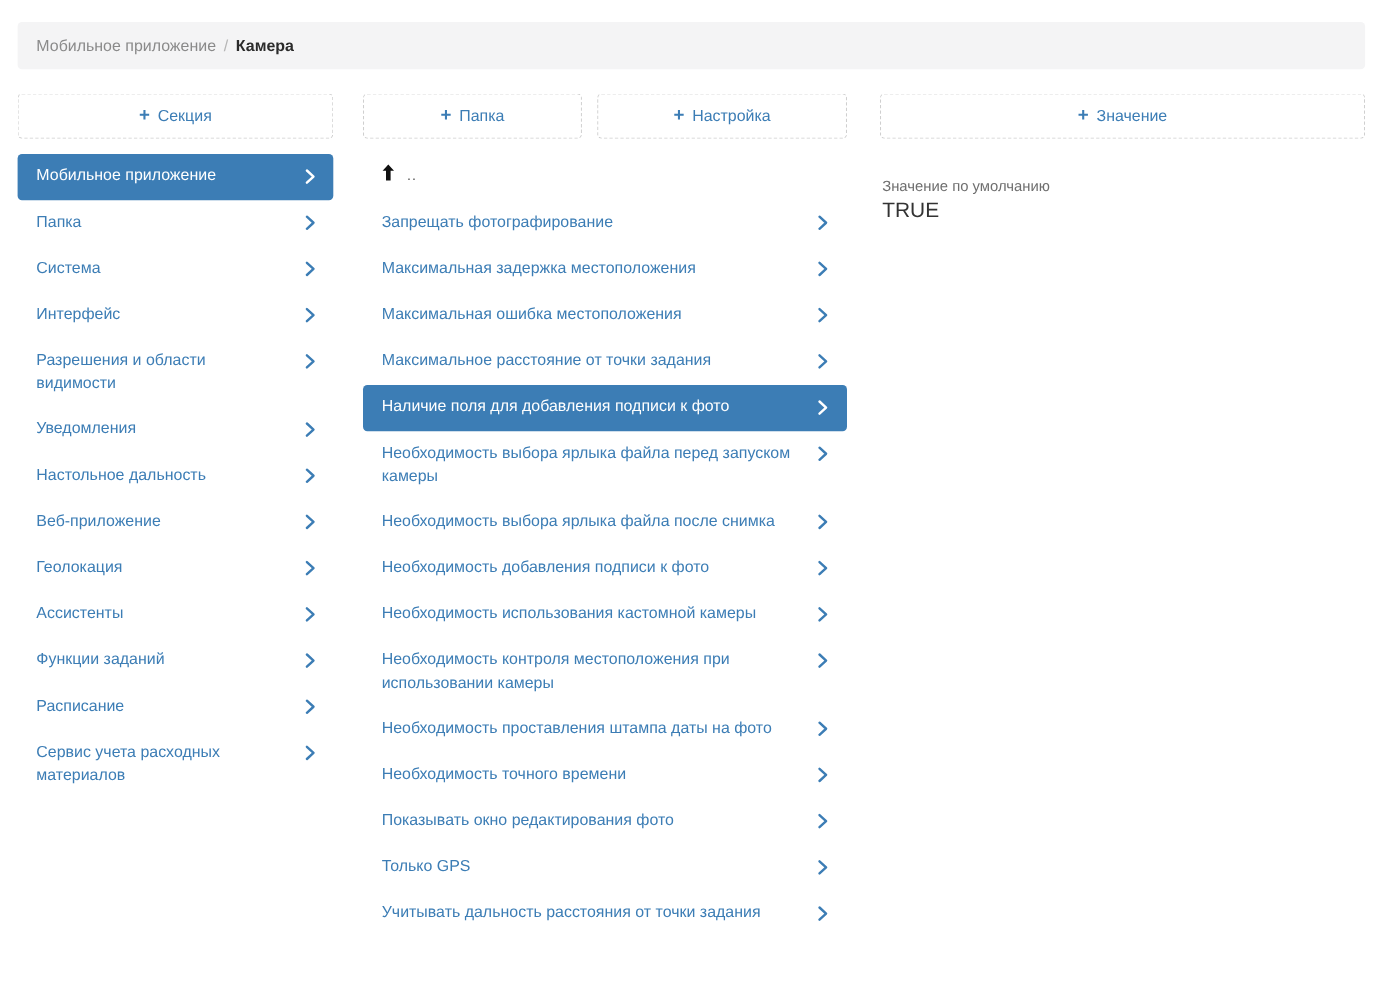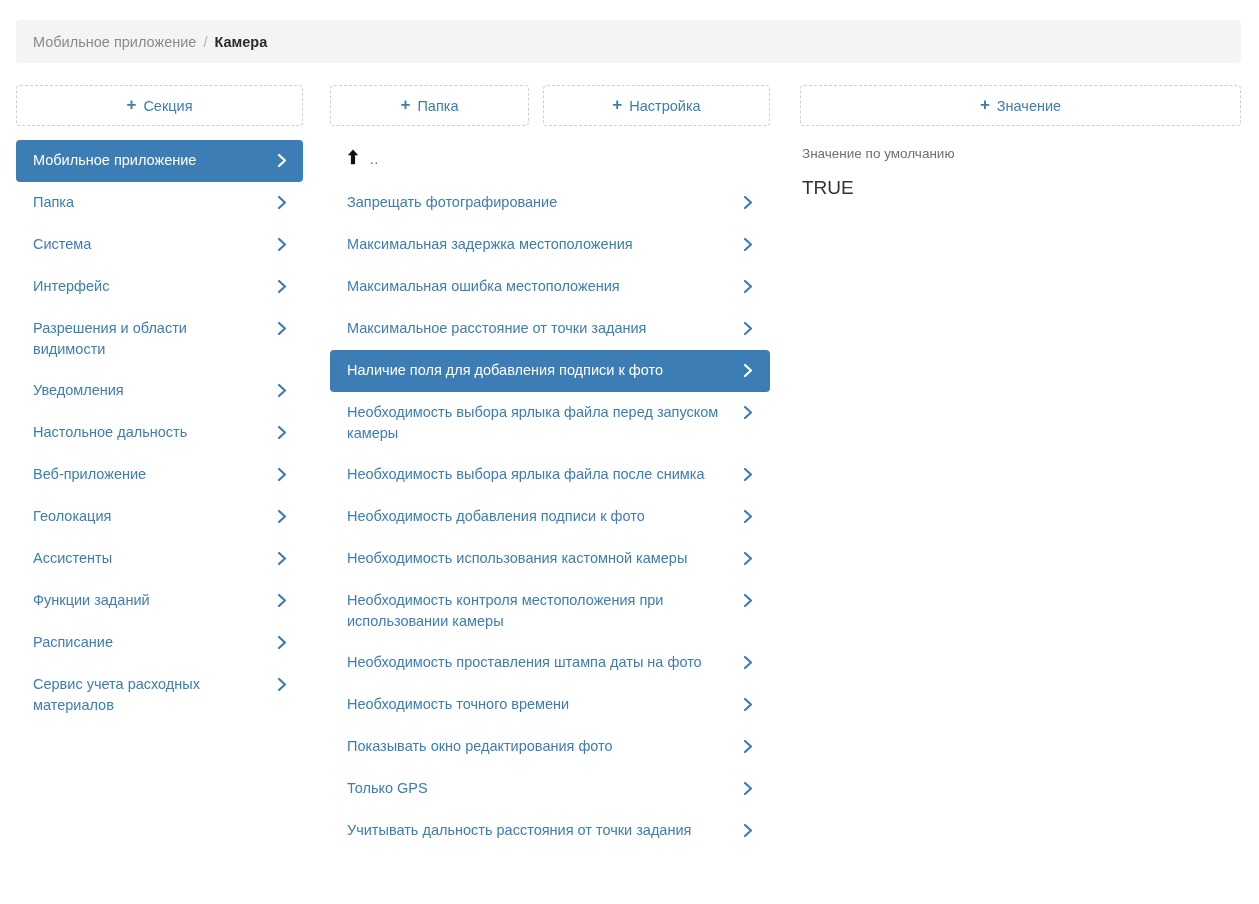--- a/index.html
+++ b/index.html
@@ -154,34 +154,34 @@
     font-size: 13px;
     letter-spacing: 1px;
     position: relative;
     top: 2px;
   }
 
   
   .value-block {
     position: absolute;
     left: 0;
-    top: 60px;
+    top: 76px;
     width: 441px;
     padding: 0 2px;
   }
   .value-label {
     font-size: 13.5px;
     color: #6f6f6f;
     line-height: 18px;
   }
   .value-text {
     font-size: 19px;
     color: #333333;
     line-height: 24px;
-    margin-top: 13px;
+    margin-top: 1px;
   }
 </style>
 </head>
 <body>
 
 <div class="page">
 
   <div class="breadcrumb-bar">
     <span class="crumb">Мобильное приложение</span>
     <span class="crumb-sep">/</span>

